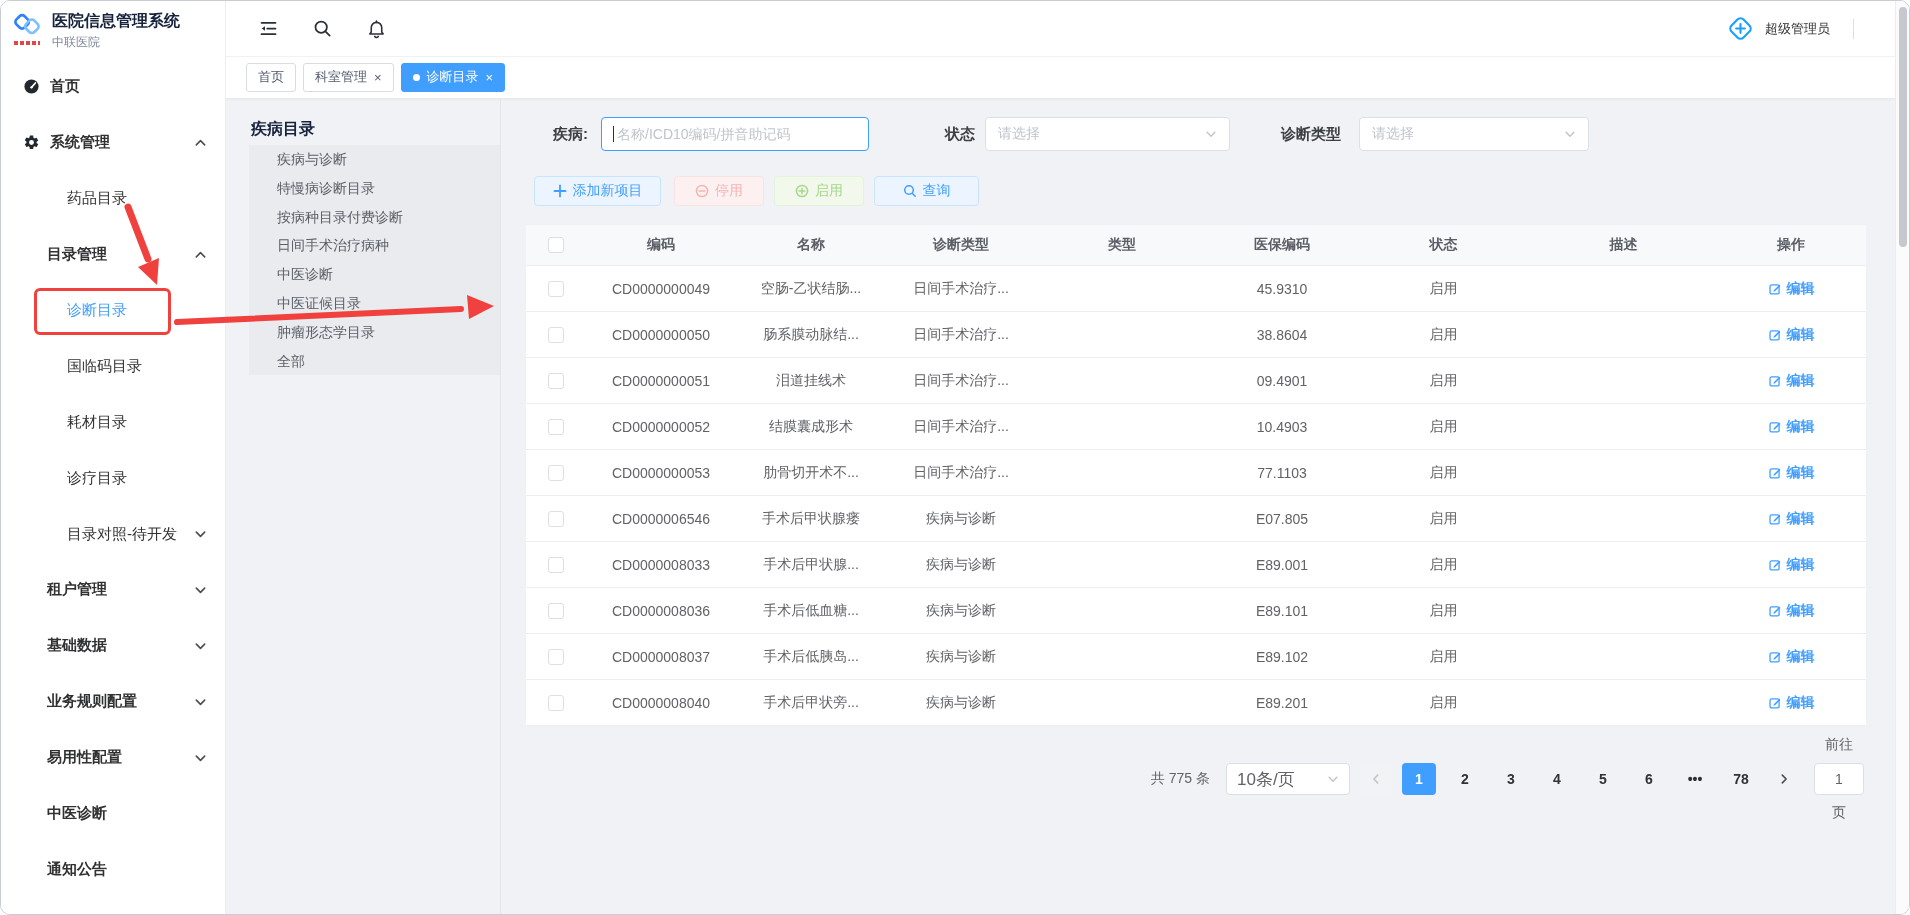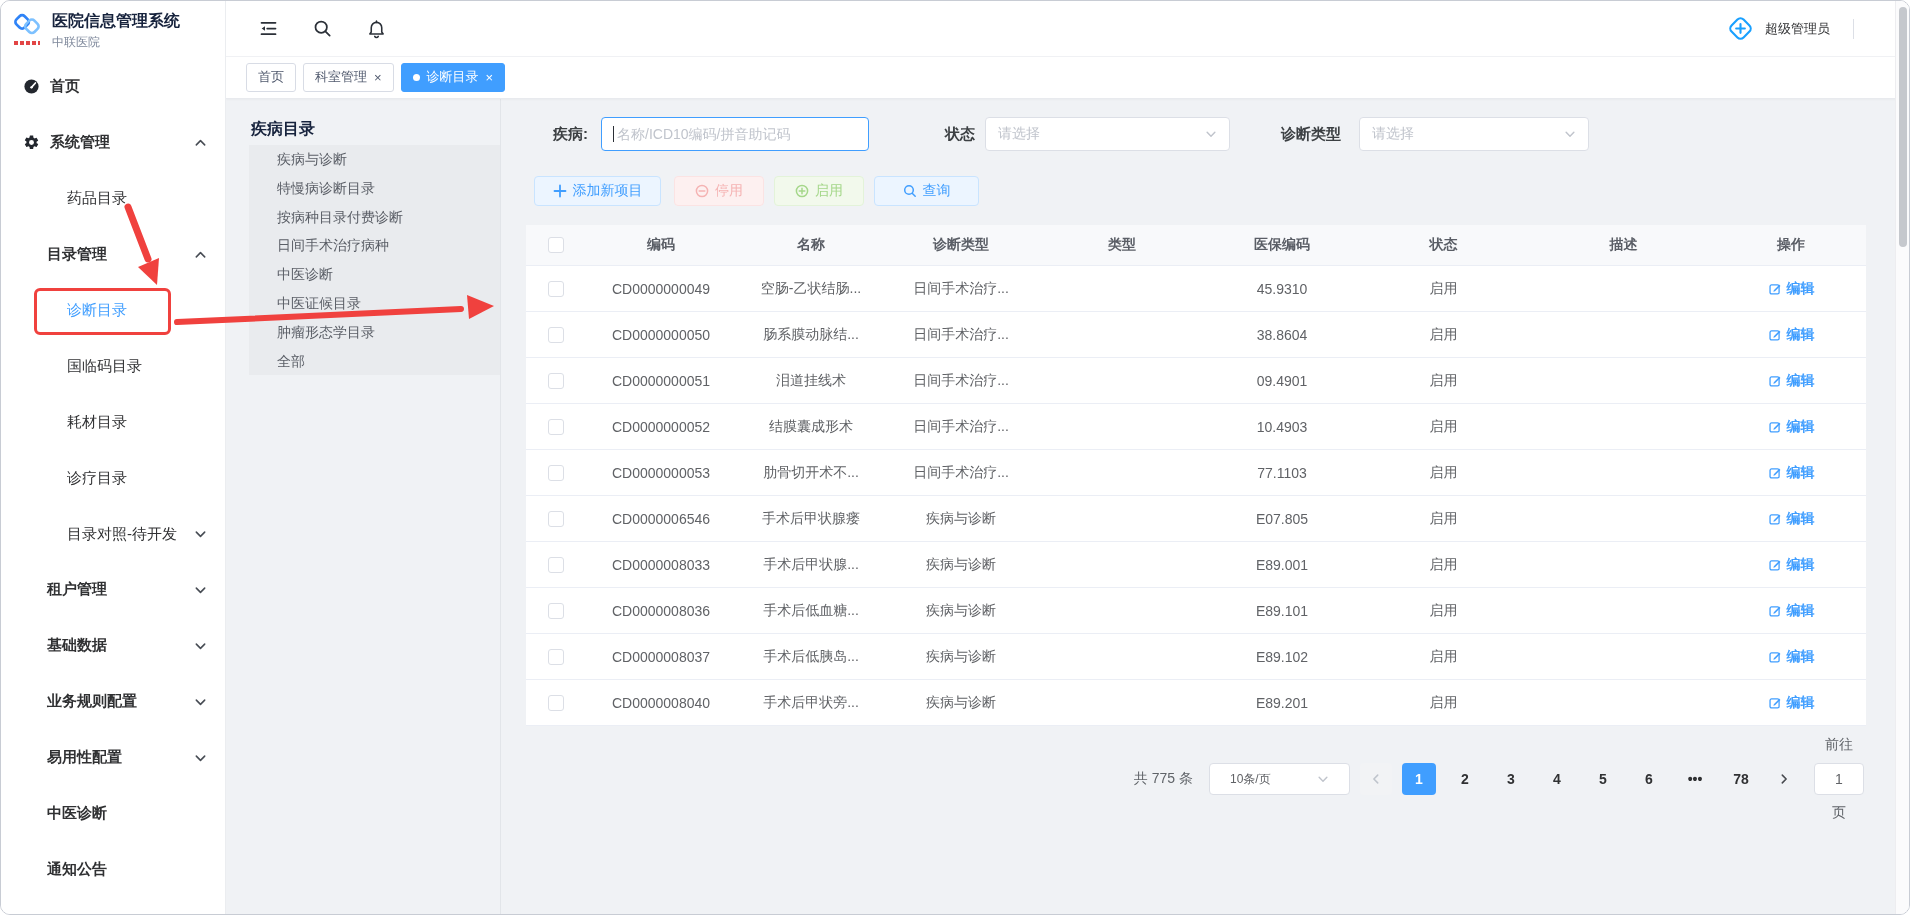--- a/index.html
+++ b/index.html
@@ -67,21 +67,21 @@
   .table{position:absolute;left:25px;top:126px;width:1340px;background:#f97316;font-size:14px;}
   .tr{display:flex;}
   .thead .tr{background:#f8f9fb;height:40px;font-weight:bold;color:#5a5e66;border-bottom:1px solid #ebeef5;}
   .tbody .tr{height:45px;border-bottom:1px solid #ebeef5;color:#606266;background:#fff;}
   .td{display:flex;align-items:center;justify-content:center;overflow:hidden;white-space:nowrap;box-sizing:border-box;}
   .checkbox{width:16px;height:16px;box-sizing:border-box;border:1px solid #dcdfe6;border-radius:3px;background:#fff;cursor:pointer;}
   .edit-link{display:flex;align-items:center;gap:5px;color:#409eff;font-weight:bold;cursor:pointer;}
   .edit-ico{width:14px;height:14px;}
 
   .pager{position:absolute;right:45px;top:664px;height:32px;display:flex;align-items:center;gap:10px;font-size:14px;color:#5f6368;}
-  .pg-size{width:141px;height:32px;box-sizing:border-box;border:1px solid #dcdfe6;border-radius:4px;background:#fff;display:flex;align-items:center;justify-content:space-between;padding:0 20px;color:#606266;font-size:12px;cursor:pointer;margin-left:6px;}
+  .pg-size{width:124px;height:32px;box-sizing:border-box;border:1px solid #dcdfe6;border-radius:4px;background:#fff;display:flex;align-items:center;justify-content:space-between;padding:0 10px;color:#606266;font-size:17px;cursor:pointer;margin-left:6px;}
   .pg-btn{width:32px;height:32px;border-radius:4px;display:flex;align-items:center;justify-content:center;cursor:pointer;}
   .pg-prev{background:#f2f3f5;color:#bfc4cc;}
   .pg-next{color:#46494e;}
   .pg-arrow{width:12px;height:12px;}
   #pg-pages{display:flex;align-items:center;gap:12px;}
   .page{min-width:28px;height:32px;display:flex;align-items:center;justify-content:center;font-weight:bold;color:#303133;cursor:pointer;border-radius:4px;padding:0 3px;}
   .page.active{background:#409eff;color:#fff;}
   .pg-goto{display:flex;align-items:center;gap:9px;margin-left:4px;flex-direction:column;}
   .pg-input{width:50px;height:32px;box-sizing:border-box;border:1px solid #dcdfe6;border-radius:4px;text-align:center;font-size:14px;color:#606266;background:#fff;outline:none;font-family:inherit;}
 

